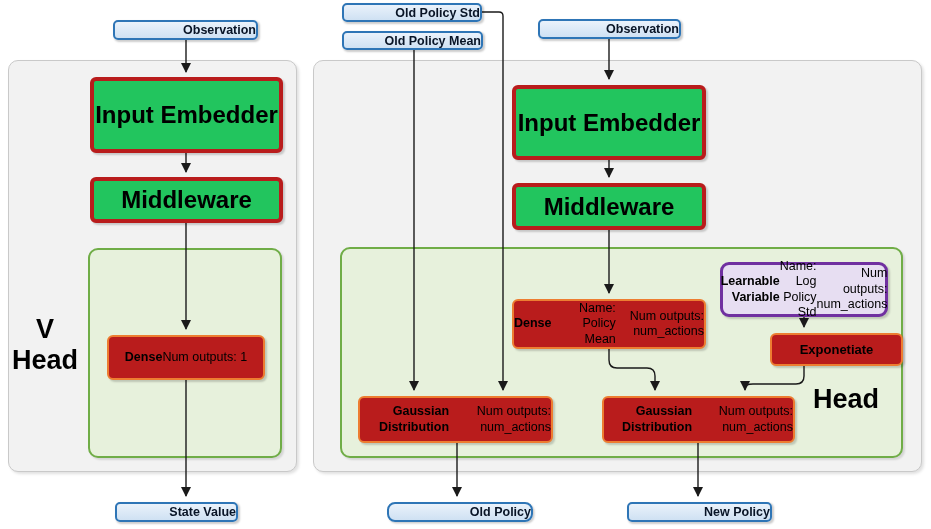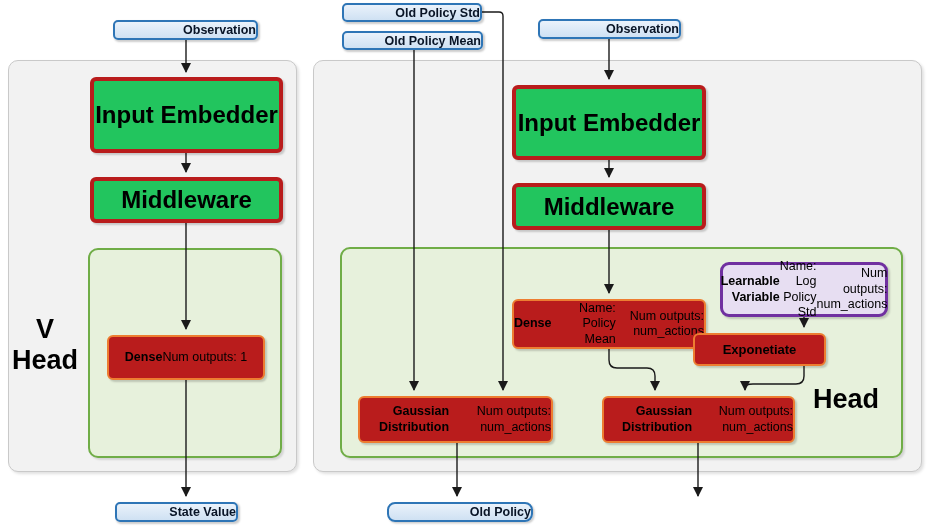--- a/index.html
+++ b/index.html
@@ -128,21 +128,21 @@
     <span>Name: Log Policy Std</span>
     <span>Num outputs: num_actions</span>
   </div>
 
   <div class="node orange" style="left:512px; top:299px; width:194px; height:50px;">
     <span class="t">Dense</span>
     <span>Name: Policy Mean</span>
     <span>Num outputs: num_actions</span>
   </div>
 
-  <div class="node orange" style="left:693px; top:333px; width:133px; height:33px;">
+  <div class="node orange" style="left:770px; top:333px; width:133px; height:33px;">
     <span class="t" style="font-size:13px;">Exponetiate</span>
   </div>
 
   <div class="node orange" style="left:358px; top:396px; width:195px; height:47px;">
     <span class="t">Gaussian Distribution</span>
     <span>Num outputs: num_actions</span>
   </div>
 
   <div class="node orange" style="left:602px; top:396px; width:193px; height:47px;">
     <span class="t">Gaussian Distribution</span>
@@ -150,14 +150,17 @@
   </div>
 
   <div class="head-label" style="left:798px; top:384px; width:96px;">
     <span>Head</span>
   </div>
 
   <div class="badge" style="left:387px; top:502px; width:146px; height:20px;border-radius:8px;">
     <span>Old Policy</span>
   </div>
 
+  <div class="badge" style="left:627px; top:502px; width:145px; height:20px;">
+    <span>New Policy</span>
+  </div>
 
 </div>
 
 </body></html>

